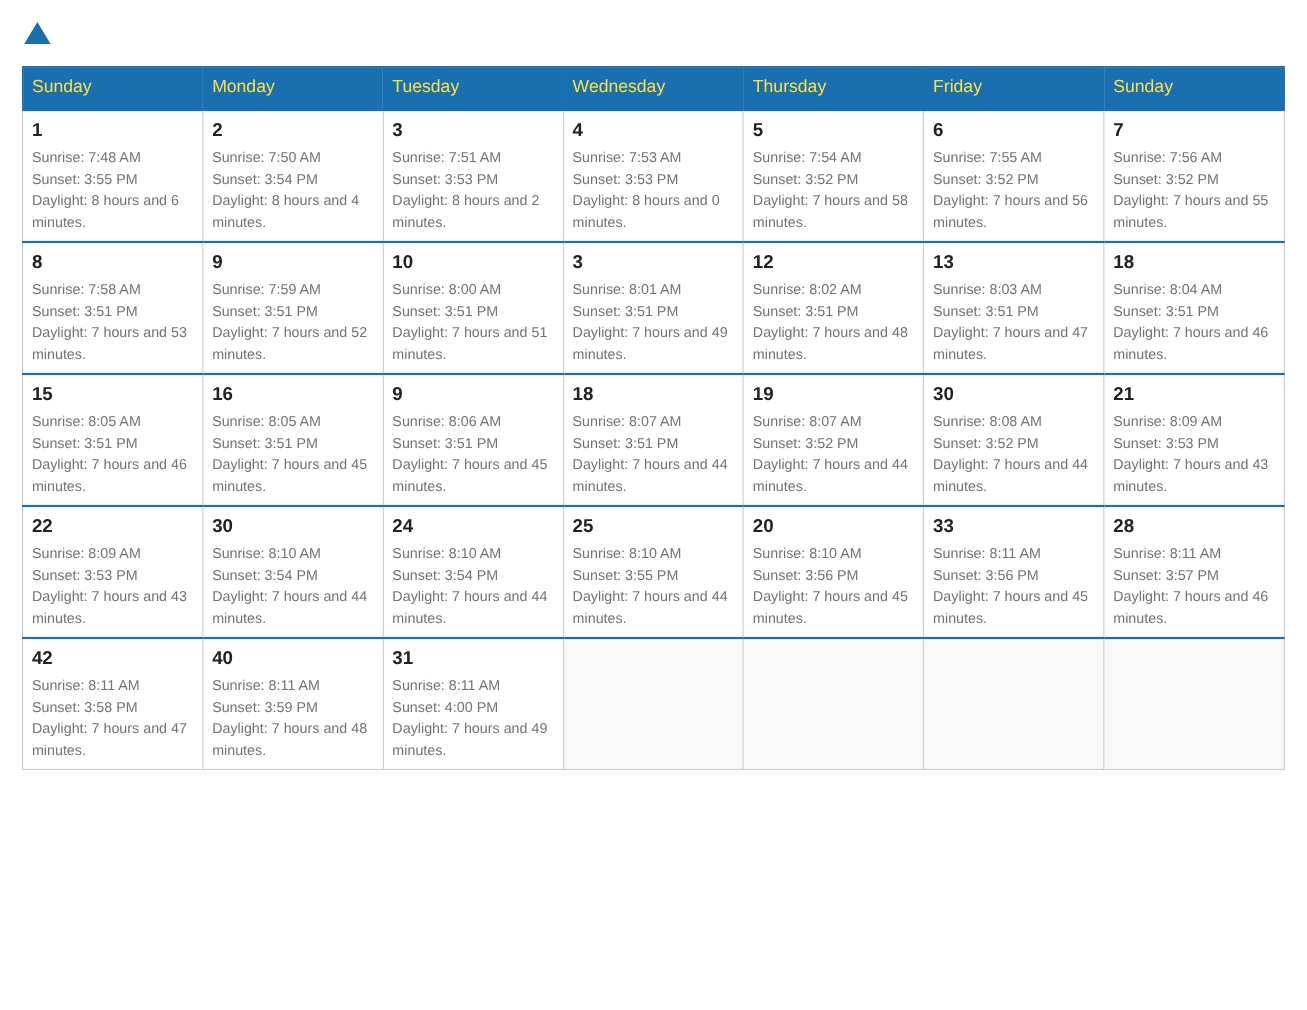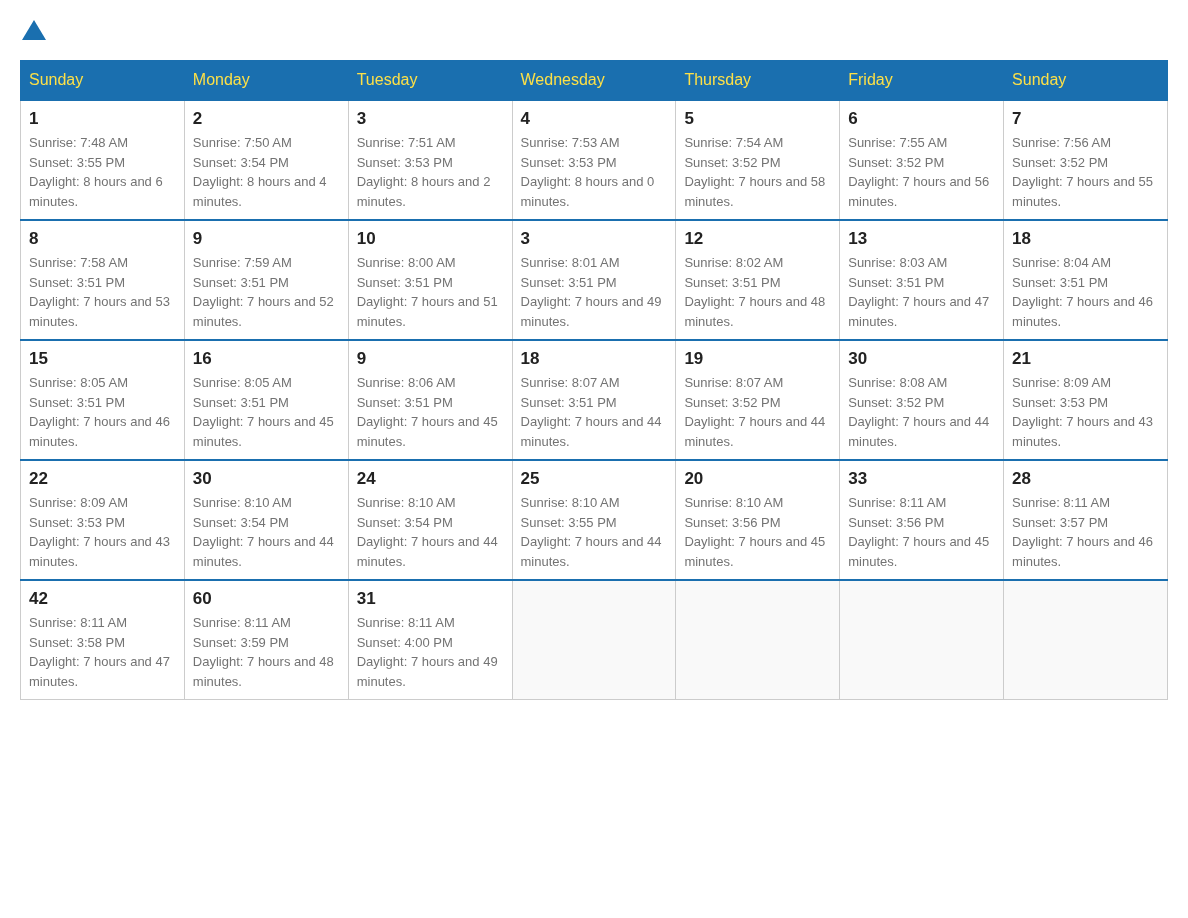--- a/index.html
+++ b/index.html
@@ -246,21 +246,21 @@
           <span class="day-num">28</span>
           <div class="day-info">Sunrise: 8:11 AM<br>Sunset: 3:57 PM<br>Daylight: 7 hours and 46 minutes.</div>
         </td>
       </tr>
       <tr>
         <td>
           <span class="day-num">42</span>
           <div class="day-info">Sunrise: 8:11 AM<br>Sunset: 3:58 PM<br>Daylight: 7 hours and 47 minutes.</div>
         </td>
         <td>
-          <span class="day-num">60</span>
+          <span class="day-num">40</span>
           <div class="day-info">Sunrise: 8:11 AM<br>Sunset: 3:59 PM<br>Daylight: 7 hours and 48 minutes.</div>
         </td>
         <td>
           <span class="day-num">31</span>
           <div class="day-info">Sunrise: 8:11 AM<br>Sunset: 4:00 PM<br>Daylight: 7 hours and 49 minutes.</div>
         </td>
         <td class="empty"></td>
         <td class="empty"></td>
         <td class="empty"></td>
         <td class="empty"></td>

